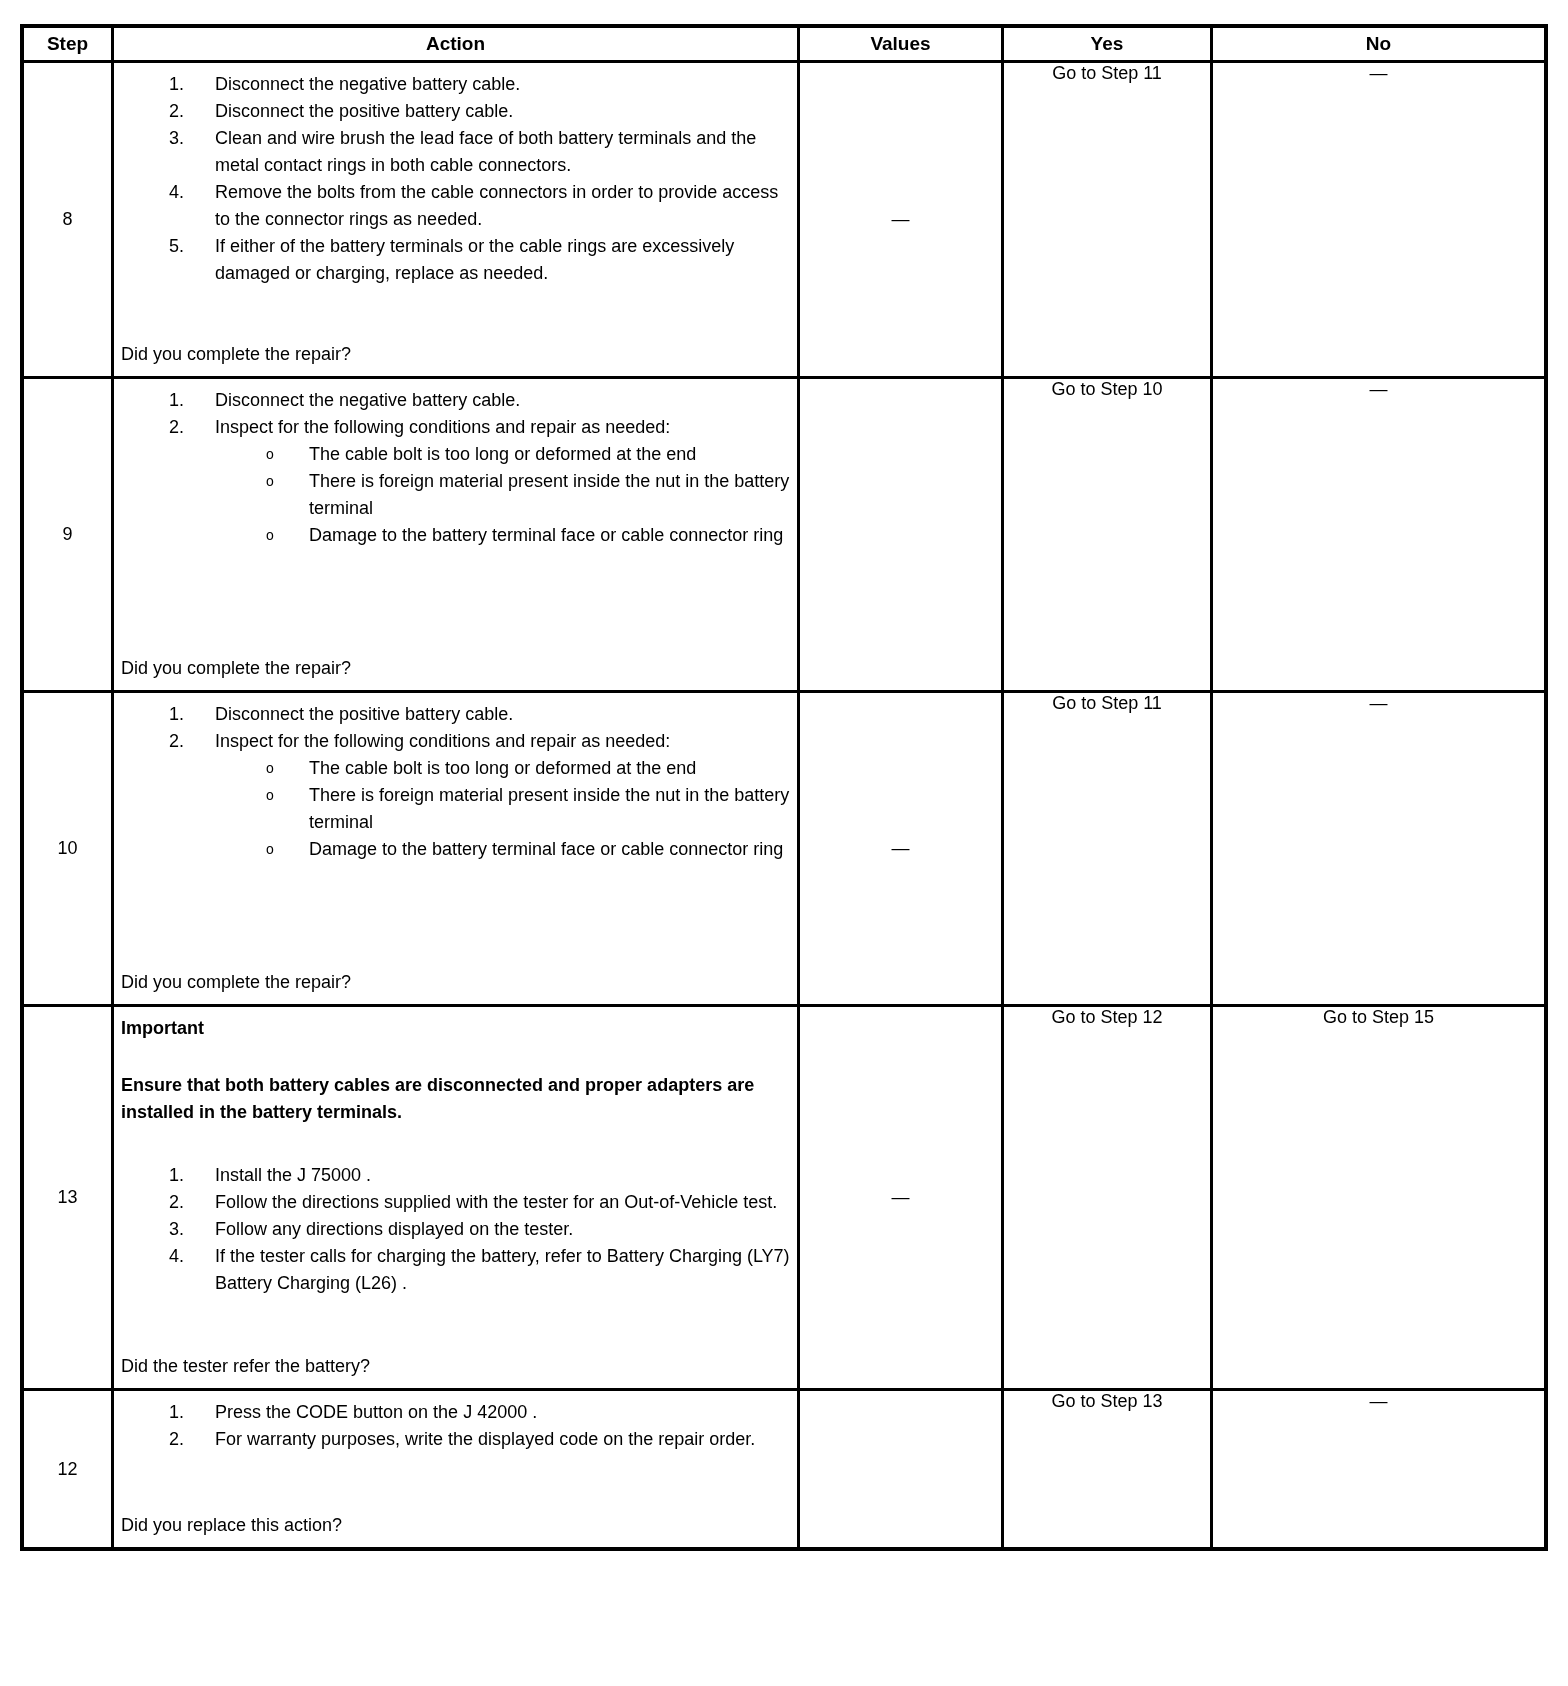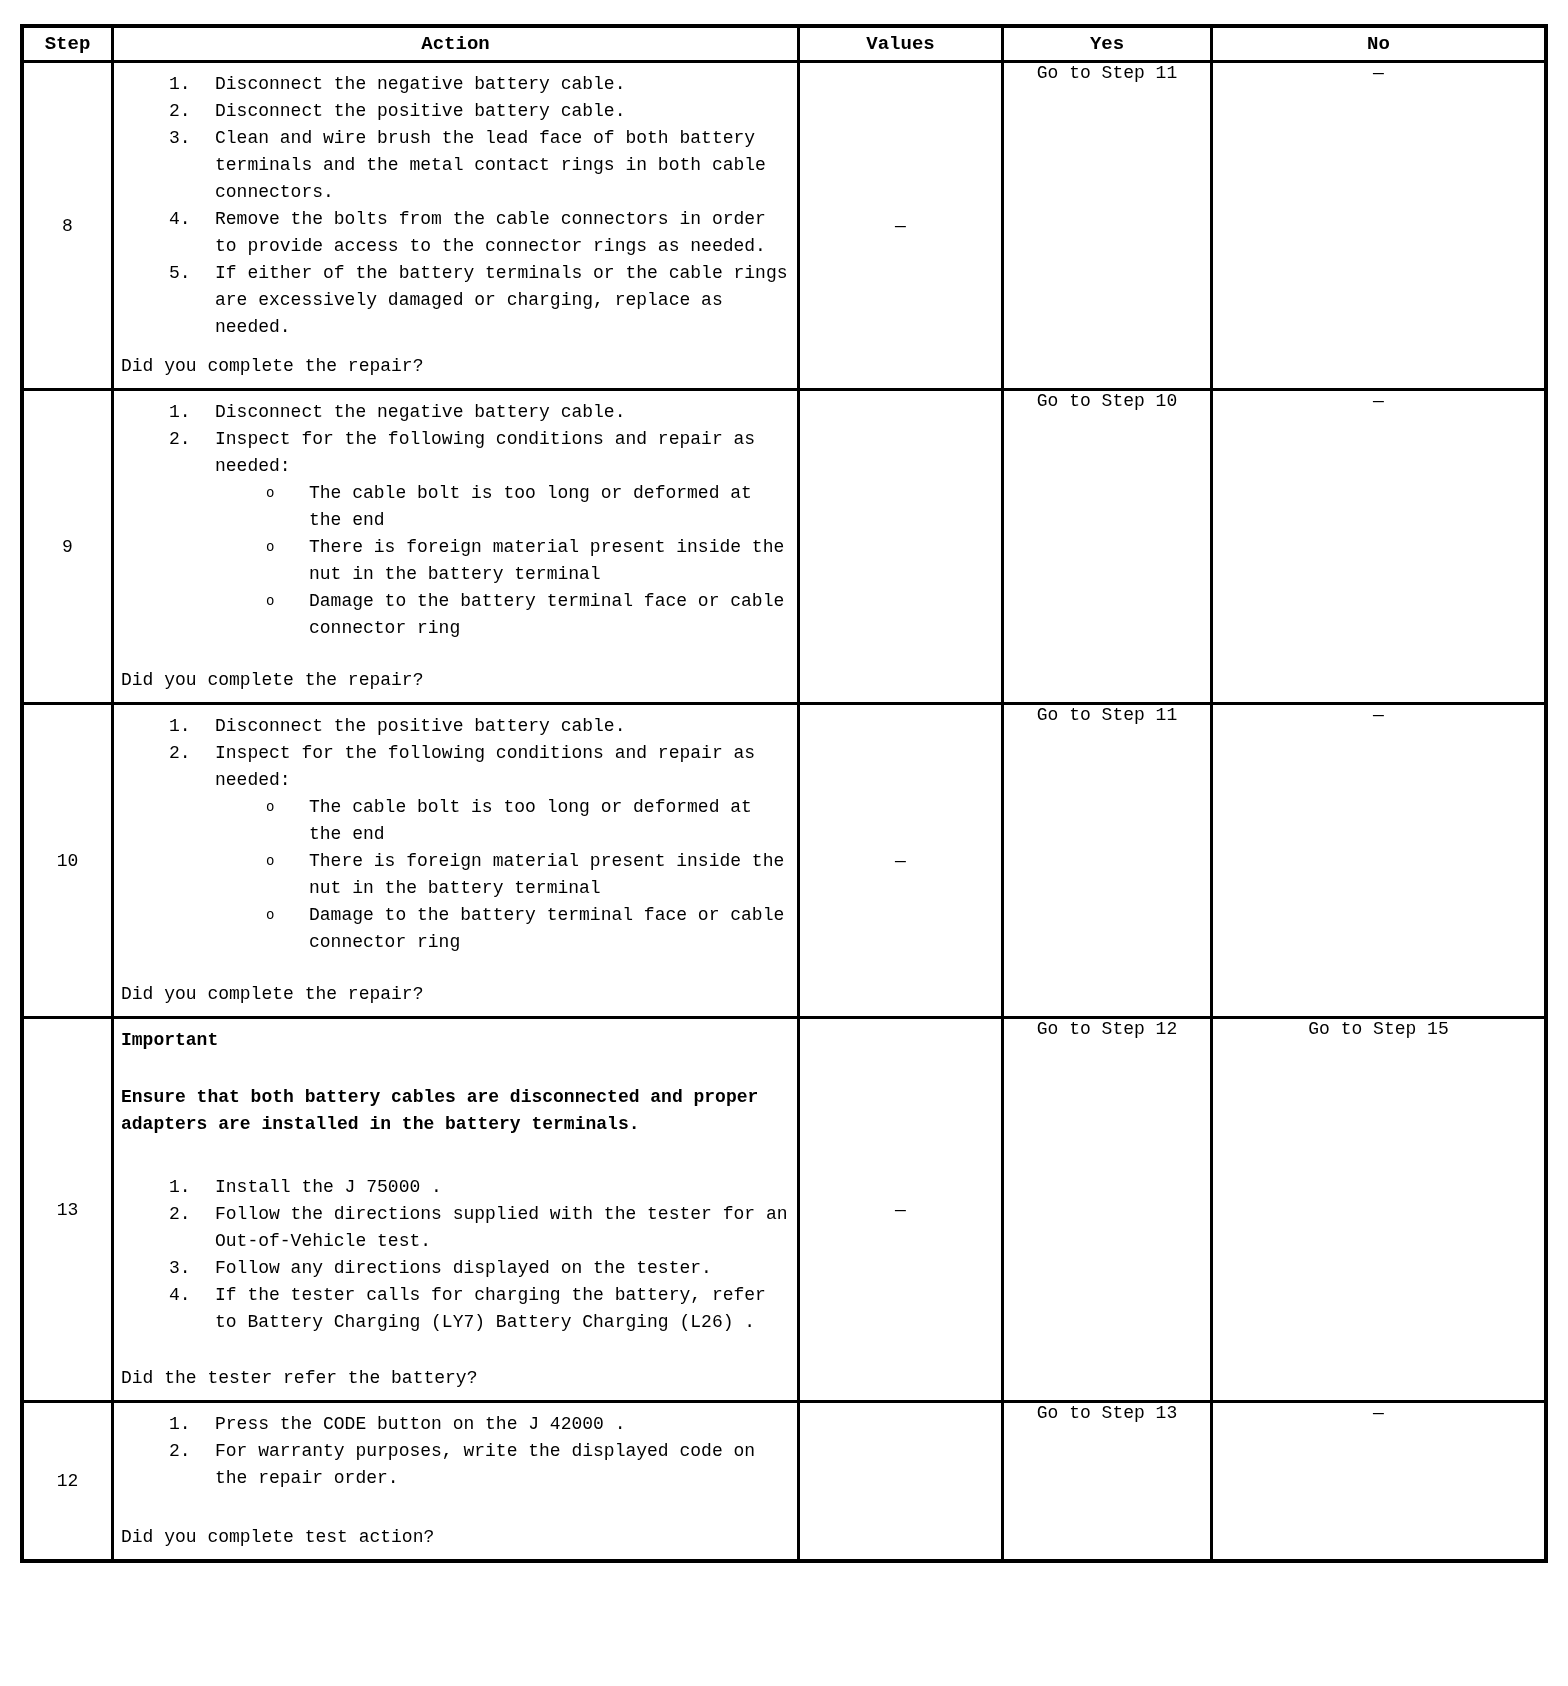--- a/index.html
+++ b/index.html
@@ -14,21 +14,21 @@
 
   .tbl { width: 1528px; border: 4px solid #000; background: #fff; }
 
   .trow {
     display: grid;
     grid-template-columns: 90px 686px 204px 209px 1fr;
     border-bottom: 3px solid #000;
   }
   .trow:last-child { border-bottom: none; }
 
-  .cell { border-right: 3px solid #000; font-family: Liberation Mono, monospace; }
+  .cell { border-right: 3px solid #000; }
   .cell:last-child { border-right: none; }
 
   .header-row .cell {
     display: flex; align-items: center; justify-content: center;
     font-weight: bold; font-size: 19px; padding: 5px 0;
   }
 
   
   .r0 { min-height: 316px; }
   .r1 { min-height: 314px; }
@@ -244,21 +244,21 @@
             <div class="olist">
               <div class="li">
                 <div class="num">1.</div>
                 <div class="txt">Press the CODE button on the J 42000 .</div>
               </div>
               <div class="li">
                 <div class="num">2.</div>
                 <div class="txt">For warranty purposes, write the displayed code on the repair order.</div>
               </div>
             </div>
-            <div class="question">Did you complete test action?</div>
+            <div class="question">Did you replace this action?</div>
           </div>
           <div class="cell c-values">
             <div class="dash"></div>
           </div>
           <div class="cell c-goto">
             <div class="goto">Go to Step 13</div>
           </div>
           <div class="cell c-goto">
             <div class="goto">—</div>
           </div>

